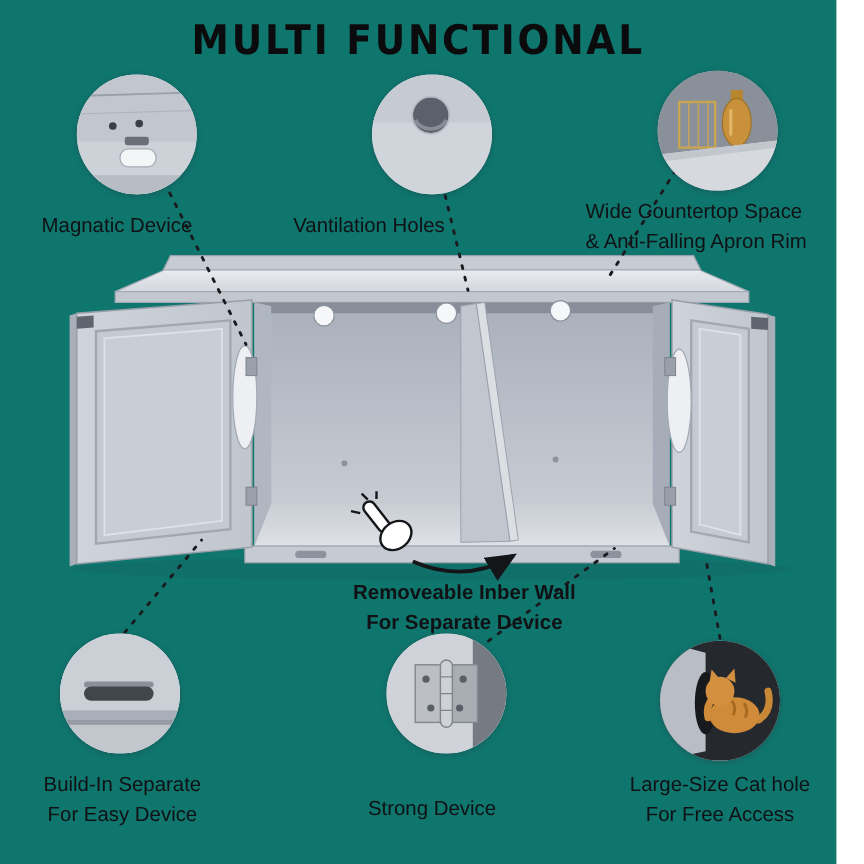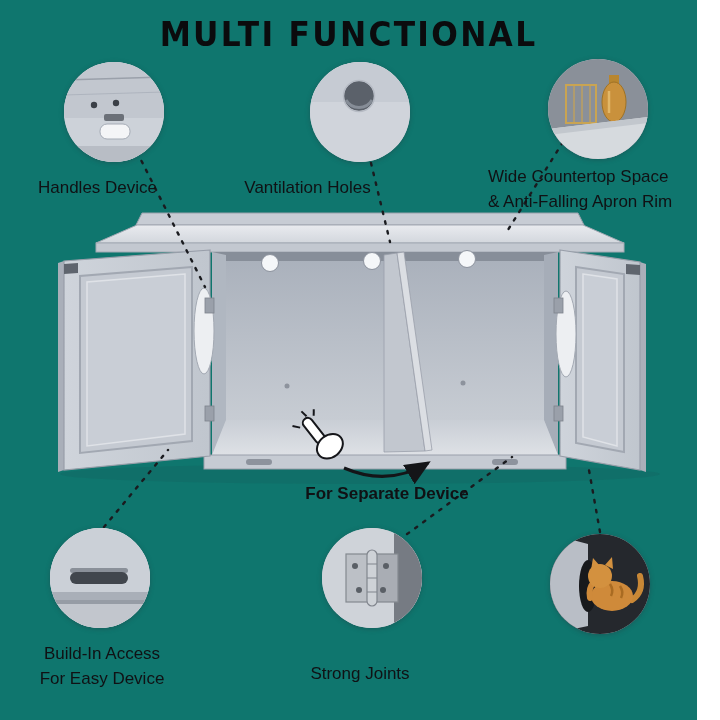--- a/index.html
+++ b/index.html
@@ -216,36 +216,39 @@
       <ellipse cx="62" cy="62" rx="21" ry="15" fill="#cf8a3a"></ellipse>
       <path d="M44 48 q -6 6 -4 16" stroke="#cf8a3a" stroke-width="6" fill="none" stroke-linecap="round"></path>
       <circle cx="50" cy="42" r="12" fill="#d3913f"></circle>
       <polygon points="41,36 43,24 50,32" fill="#d3913f"></polygon>
       <polygon points="55,31 62,23 63,35" fill="#d3913f"></polygon>
       <path d="M60 50 q 4 6 1 12" stroke="#a96b22" stroke-width="2.5" fill="none"></path>
       <path d="M70 52 q 4 6 1 12" stroke="#a96b22" stroke-width="2.5" fill="none"></path>
     </svg>
   </div>
 
-  <div class="lbl center" style="left:10px;top:176px;width:175px">Handles Device</div>
+  <div class="lbl center" style="left:10px;top:176px;width:175px">Magnatic Device</div>
 
   <div class="lbl two" style="left:488px;top:164px;width:228px">
     <div>Wide Countertop Space</div>
     <div>&amp; Anti-Falling Apron Rim</div>
   </div>
 
   <div class="lbl center" style="left:230px;top:176px;width:155px">Vantilation Holes</div>
 
   <div class="lbl center two" style="left:12px;top:641px;width:180px">
-    <div>Build-In Access</div>
+    <div>Build-In Separate</div>
     <div>For Easy Device</div>
   </div>
 
-  <div class="lbl center" style="left:280px;top:662px;width:160px">Strong Joints</div>
+  <div class="lbl center" style="left:280px;top:662px;width:160px">Strong Device</div>
 
   <div class="lbl center two" style="left:505px;top:641px;width:190px">
+    <div>Large-Size Cat hole</div>
+    <div>For Free Access</div>
   </div>
 
   <div class="lbl center note" style="left:272px;top:481px;width:230px">
+    <div>Removeable Inber Wall</div>
     <div>For Separate Device</div>
   </div>
 
 </div>
 
 </body></html>

